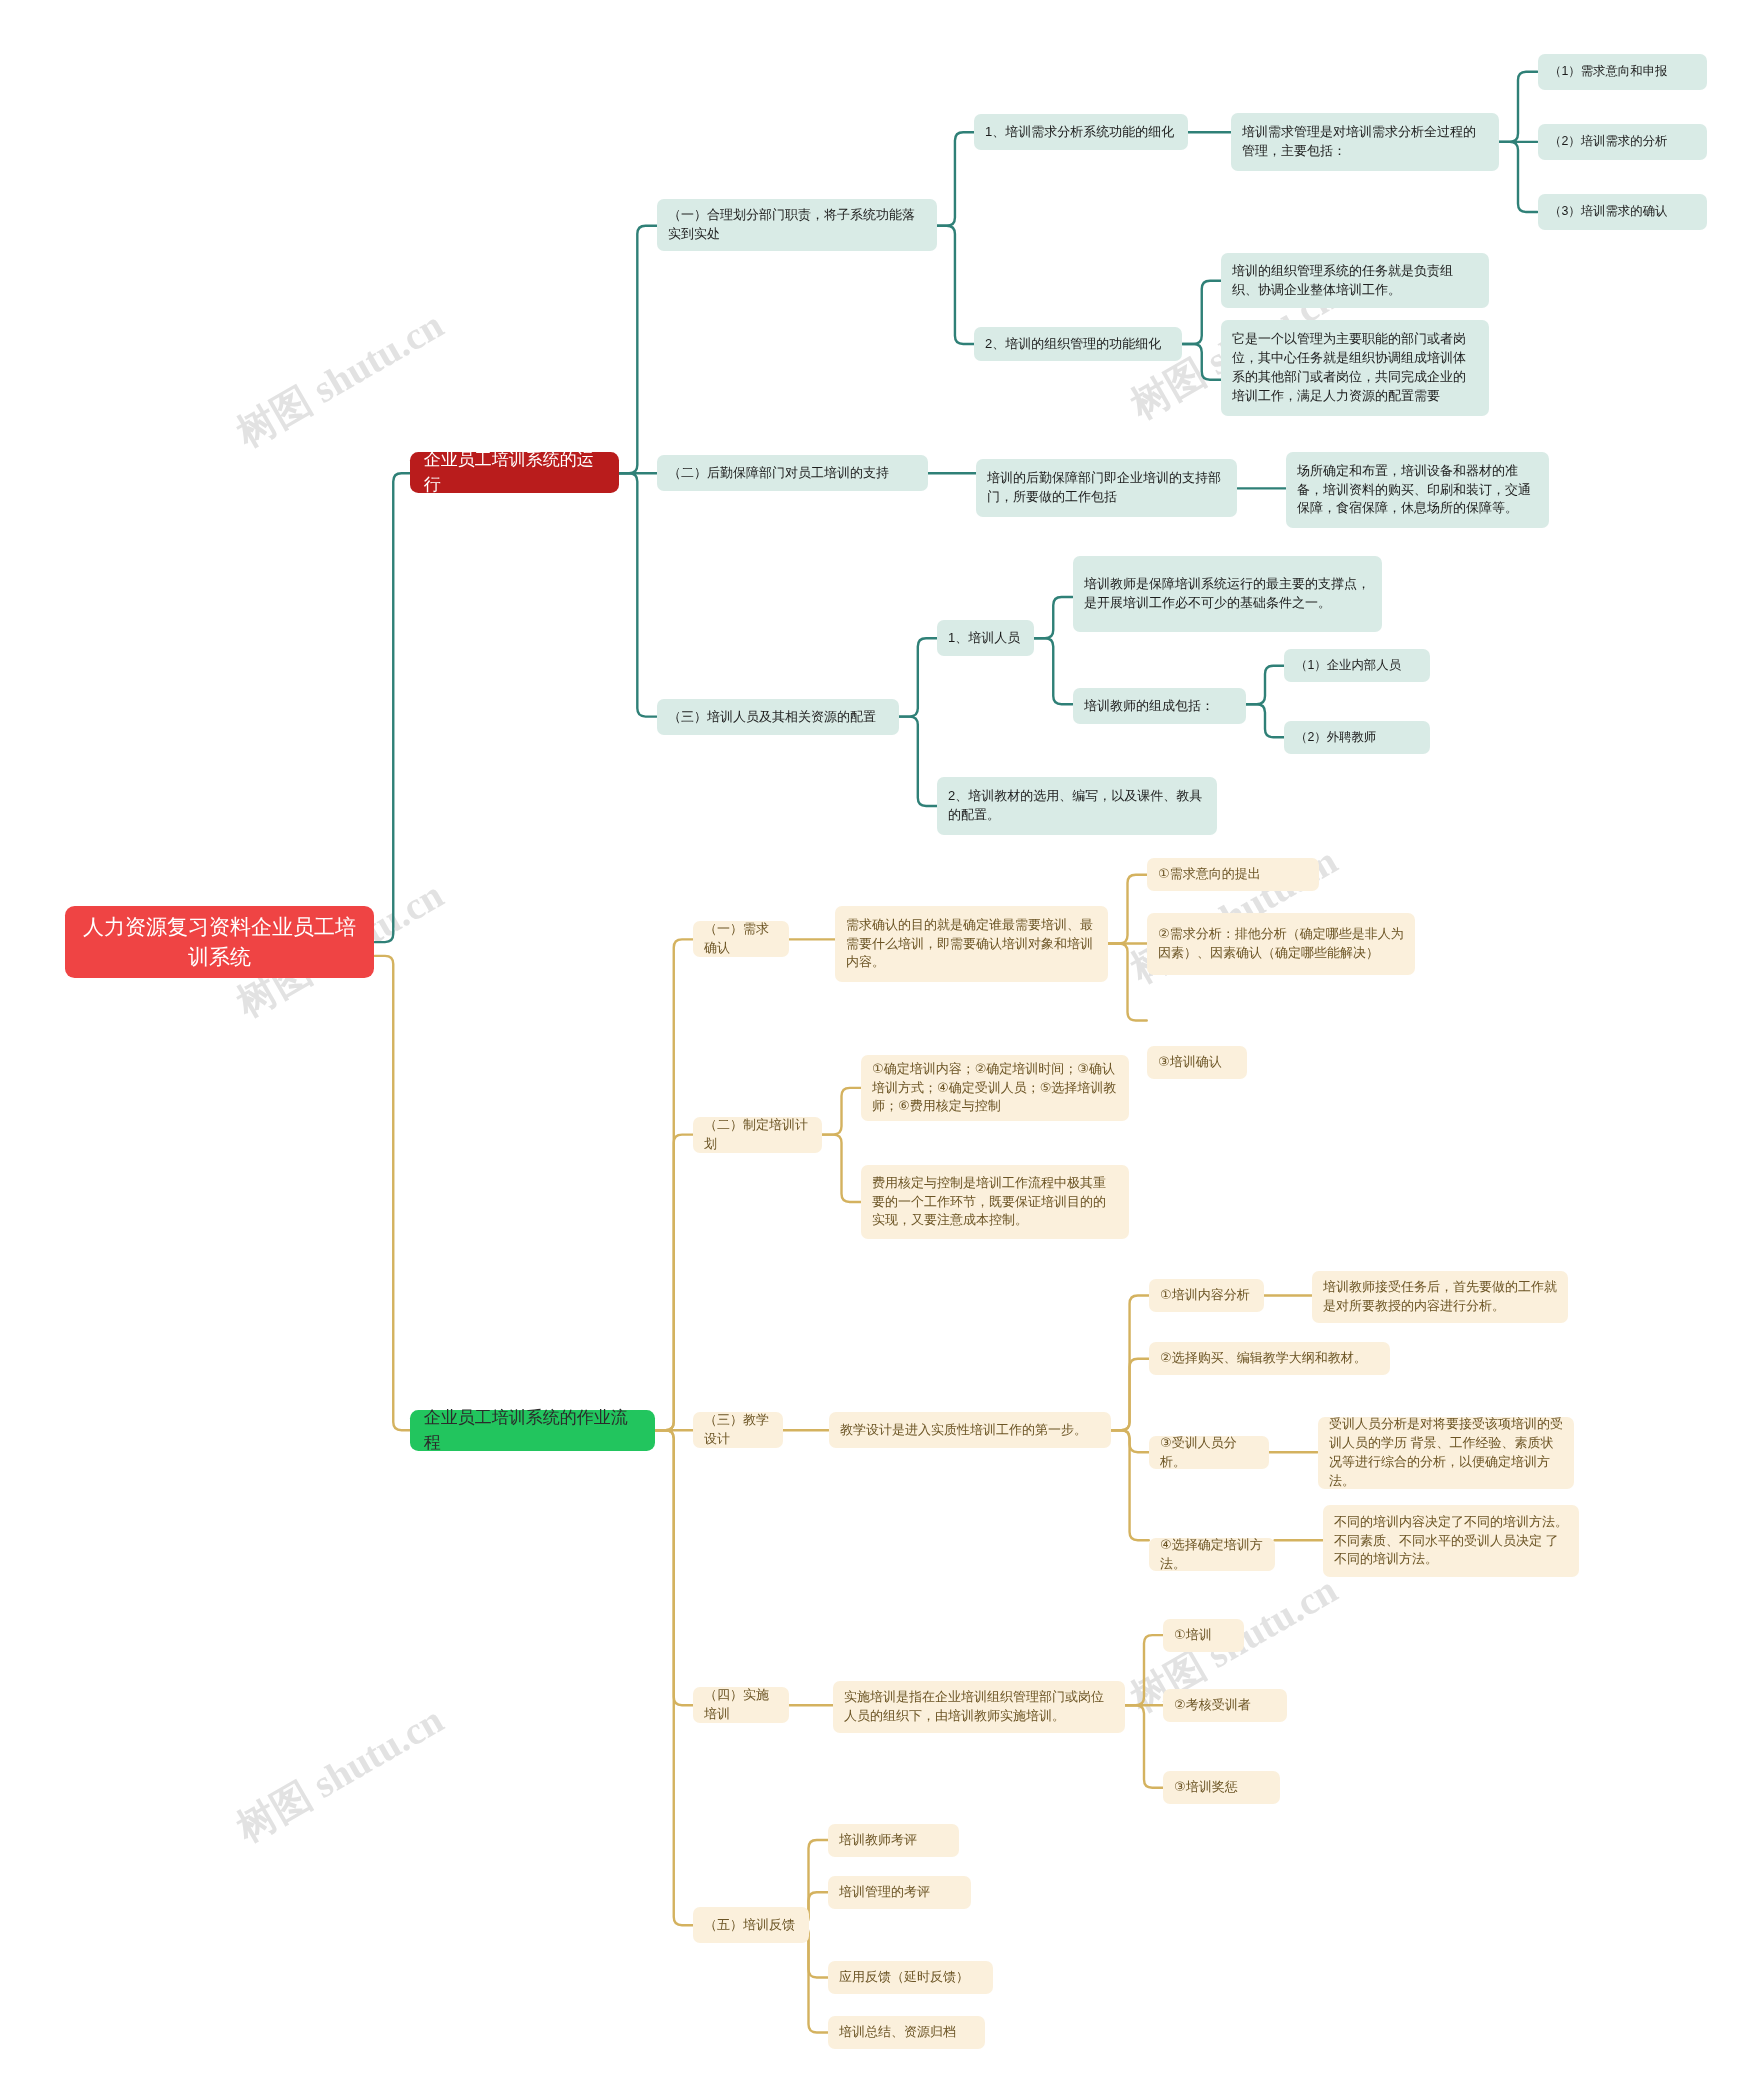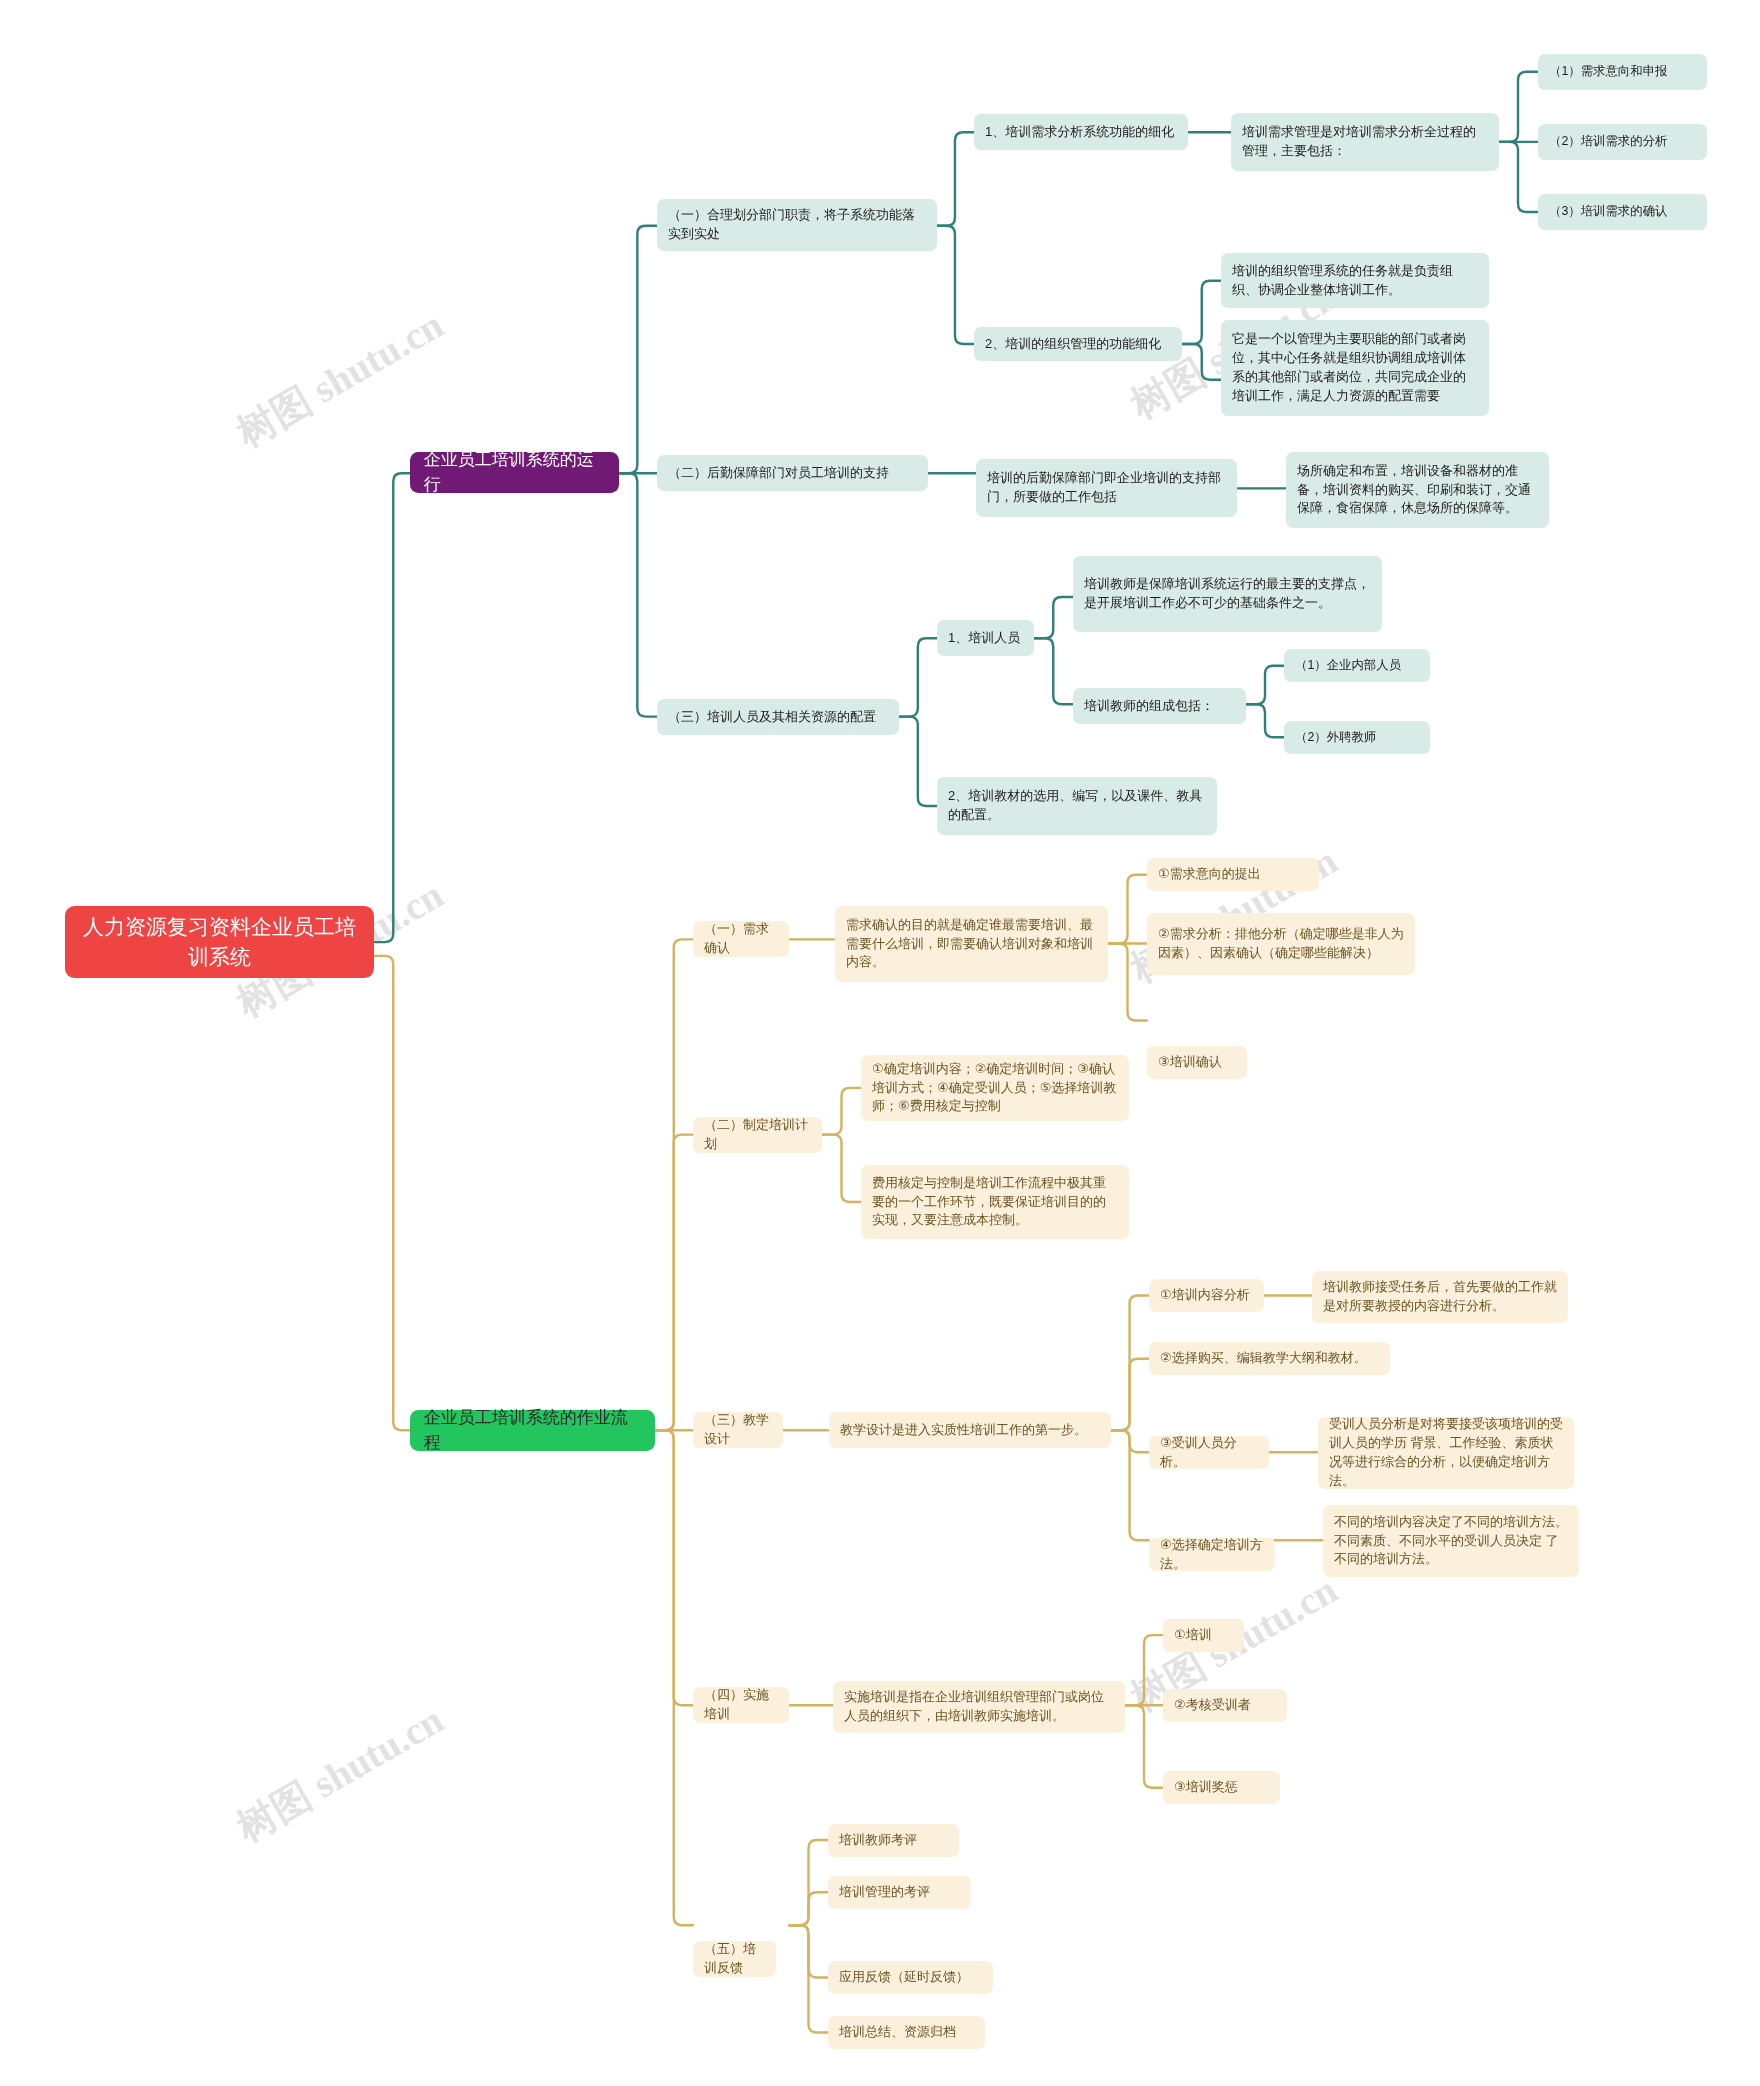--- a/index.html
+++ b/index.html
@@ -48,21 +48,21 @@
     color: #ffffff;
     font-size: 21px;
     border-radius: 9.6px;
     padding: 12.4px 18px;
     text-align: center;
     justify-content: center;
     font-weight: 400;
   }
 
   .n-b1 {
-    background: #701a75;
+    background: #b91c1c;
     color: #ffffff;
     font-size: 17px;
     padding: 8.3px 13.8px;
     border-radius: 8.3px;
     justify-content: center;
   }
   .n-b2 {
     background: #22c55e;
     color: #2b2b2b;
     font-size: 17px;
@@ -245,21 +245,21 @@
   <div class="node n-gold" style="left:1323px; top:1505px; width:256px; height:72px;">不同的培训内容决定了不同的培训方法。不同素质、不同水平的受训人员决定 了不同的培训方法。</div>
 
   <div class="node n-gold" style="left:693px; top:1687px; width:96px; height:36px;">（四）实施培训</div>
 
   <div class="node n-gold" style="left:833px; top:1681px; width:292px; height:52px;">实施培训是指在企业培训组织管理部门或岗位人员的组织下，由培训教师实施培训。</div>
 
   <div class="node n-gold" style="left:1163px; top:1619px; width:81px; height:33px;">①培训</div>
   <div class="node n-gold" style="left:1163px; top:1689px; width:124px; height:33px;">②考核受训者</div>
   <div class="node n-gold" style="left:1163px; top:1771px; width:117px; height:33px;">③培训奖惩</div>
 
-  <div class="node n-gold" style="left:693px; top:1907px; width:83px; height:36px;margin-top:34px;">（五）培训反馈</div>
+  <div class="node n-gold" style="left:693px; top:1907px; width:116px; height:36px;">（五）培训反馈</div>
 
   <div class="node n-gold" style="left:828px; top:1824px; width:131px; height:33px;">培训教师考评</div>
   <div class="node n-gold" style="left:828px; top:1876px; width:143px; height:33px;">培训管理的考评</div>
   <div class="node n-gold" style="left:828px; top:1961px; width:165px; height:33px;">应用反馈（延时反馈）</div>
   <div class="node n-gold" style="left:828px; top:2016px; width:157px; height:33px;">培训总结、资源归档</div>
 
 </div>
 
 
 </body></html>

